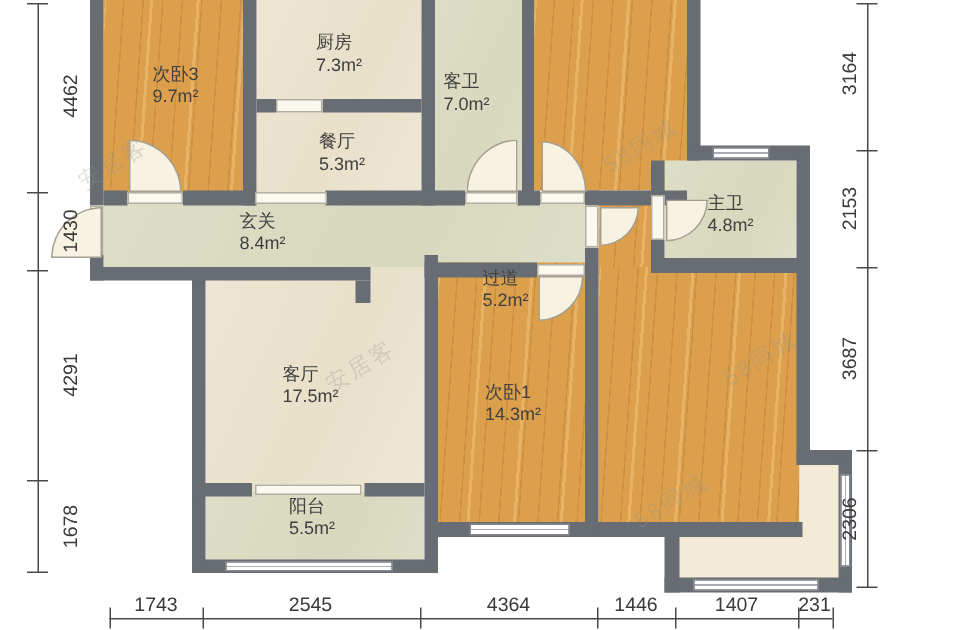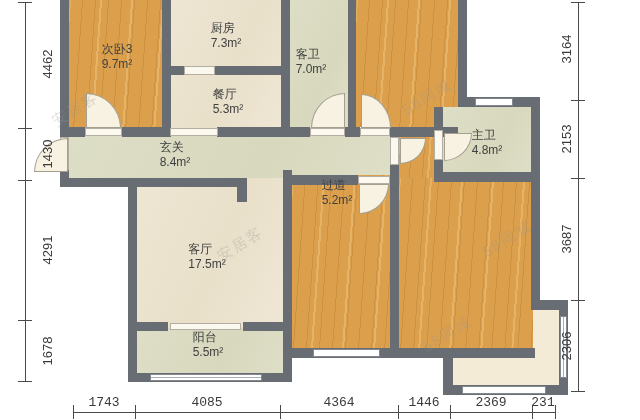--- a/index.html
+++ b/index.html
@@ -27,21 +27,21 @@
   .rbr{border-radius:0 0 100% 0;}
   
   .room-label{position:absolute;transform:translate(-50%,-50%);
       color:#404040;font-size:12px;line-height:15px;font-weight:500;white-space:nowrap;}
   .room-label span{display:block;}
   
   .dim-line{background:#4a4a4a;}
   .tick{background:#4a4a4a;}
   .dim{position:absolute;color:#3a3a3a;font-size:13px;white-space:nowrap;}
   .dim.vert{transform:translate(-50%,-50%) rotate(-90deg);}
-  .dim.horz{transform:translate(-50%,0);font-family:Liberation Mono, monospace;}
+  .dim.horz{transform:translate(-50%,0);}
   
   .wm{position:absolute;color:rgba(152,148,141,0.30);font-size:15px;letter-spacing:2px;
       transform:rotate(-32deg);white-space:nowrap;pointer-events:none;}
 </style>
 </head>
 <body>
 
 <div id="stage">
 
   <div class="abs wood" style="left:69px;top:0;width:93px;height:132px;"></div>
@@ -153,20 +153,24 @@
       <span>5.2m²</span>
     </div>
   <div class="room-label" style="left:207px;top:257px;">
     <span>客厅</span>
       <span>17.5m²</span>
     </div>
   <div class="room-label" style="left:208px;top:345px;">
     <span>阳台</span>
       <span>5.5m²</span>
     </div>
+  <div class="room-label" style="left:342px;top:269px;">
+    <span>次卧1</span>
+      <span>14.3m²</span>
+    </div>
 
   <div class="abs dim-line" style="left:25px;top:2px;width:1px;height:380px;"></div>
   <div class="abs tick" style="left:18px;top:2px;width:14px;height:1px;"></div>
   <div class="abs tick" style="left:18px;top:128px;width:14px;height:1px;"></div>
   <div class="abs tick" style="left:18px;top:180px;width:14px;height:1px;"></div>
   <div class="abs tick" style="left:18px;top:320px;width:14px;height:1px;"></div>
   <div class="abs tick" style="left:18px;top:381px;width:14px;height:1px;"></div>
   <span class="dim vert" style="left:47px;top:64px;">4462</span>
   <span class="dim vert" style="left:47px;top:154px;">1430</span>
   <span class="dim vert" style="left:47px;top:250px;">4291</span>
@@ -185,24 +189,24 @@
 
   <div class="abs dim-line" style="left:73px;top:412px;width:482px;height:1px;"></div>
   <div class="abs tick" style="left:73px;top:405px;width:1px;height:14px;"></div>
   <div class="abs tick" style="left:135px;top:405px;width:1px;height:14px;"></div>
   <div class="abs tick" style="left:280px;top:405px;width:1px;height:14px;"></div>
   <div class="abs tick" style="left:398px;top:405px;width:1px;height:14px;"></div>
   <div class="abs tick" style="left:450px;top:405px;width:1px;height:14px;"></div>
   <div class="abs tick" style="left:532px;top:405px;width:1px;height:14px;"></div>
   <div class="abs tick" style="left:555px;top:405px;width:1px;height:14px;"></div>
   <span class="dim horz" style="left:104px;top:395px;">1743</span>
-  <span class="dim horz" style="left:207px;top:395px;">4085</span>
+  <span class="dim horz" style="left:207px;top:395px;">2545</span>
   <span class="dim horz" style="left:339px;top:395px;">4364</span>
   <span class="dim horz" style="left:424px;top:395px;">1446</span>
-  <span class="dim horz" style="left:491px;top:395px;">2369</span>
+  <span class="dim horz" style="left:491px;top:395px;">1407</span>
   <span class="dim horz" style="left:543px;top:395px;">231</span>
 
   <span class="wm" style="left:400px;top:88px;">58同城</span>
   <span class="wm" style="left:215px;top:235px;">安居客</span>
   <span class="wm" style="left:420px;top:325px;">58同城</span>
   <span class="wm" style="left:50px;top:100px;">安居客</span>
   <span class="wm" style="left:480px;top:230px;">58同城</span>
 
 </div>
 

